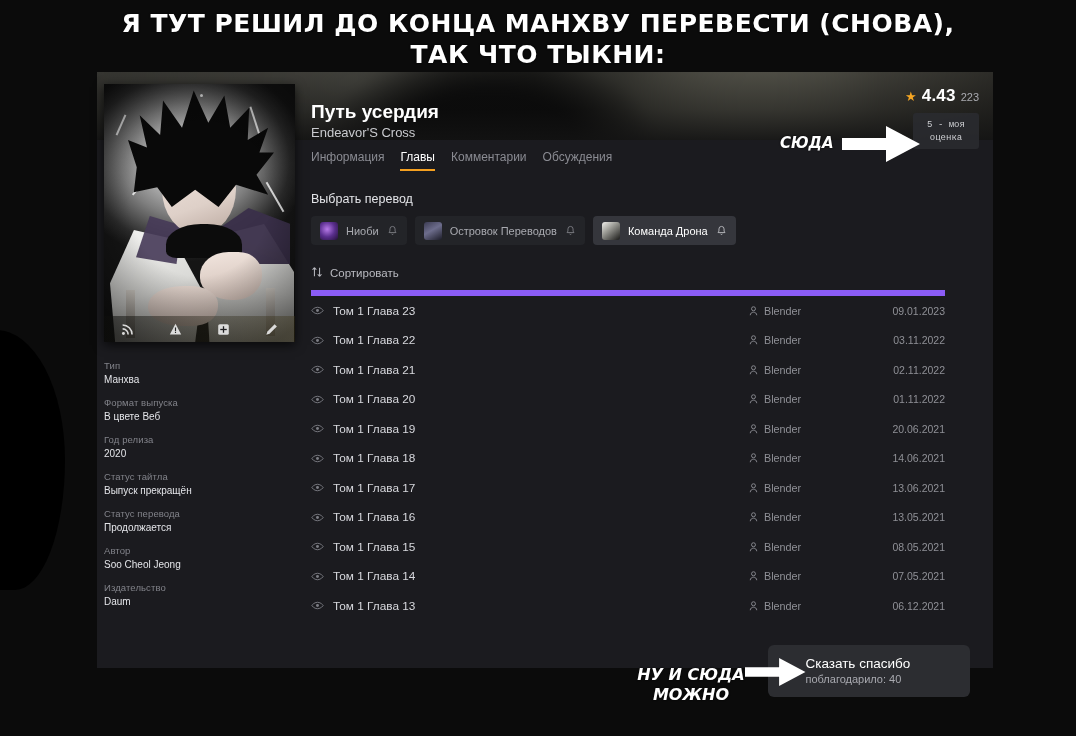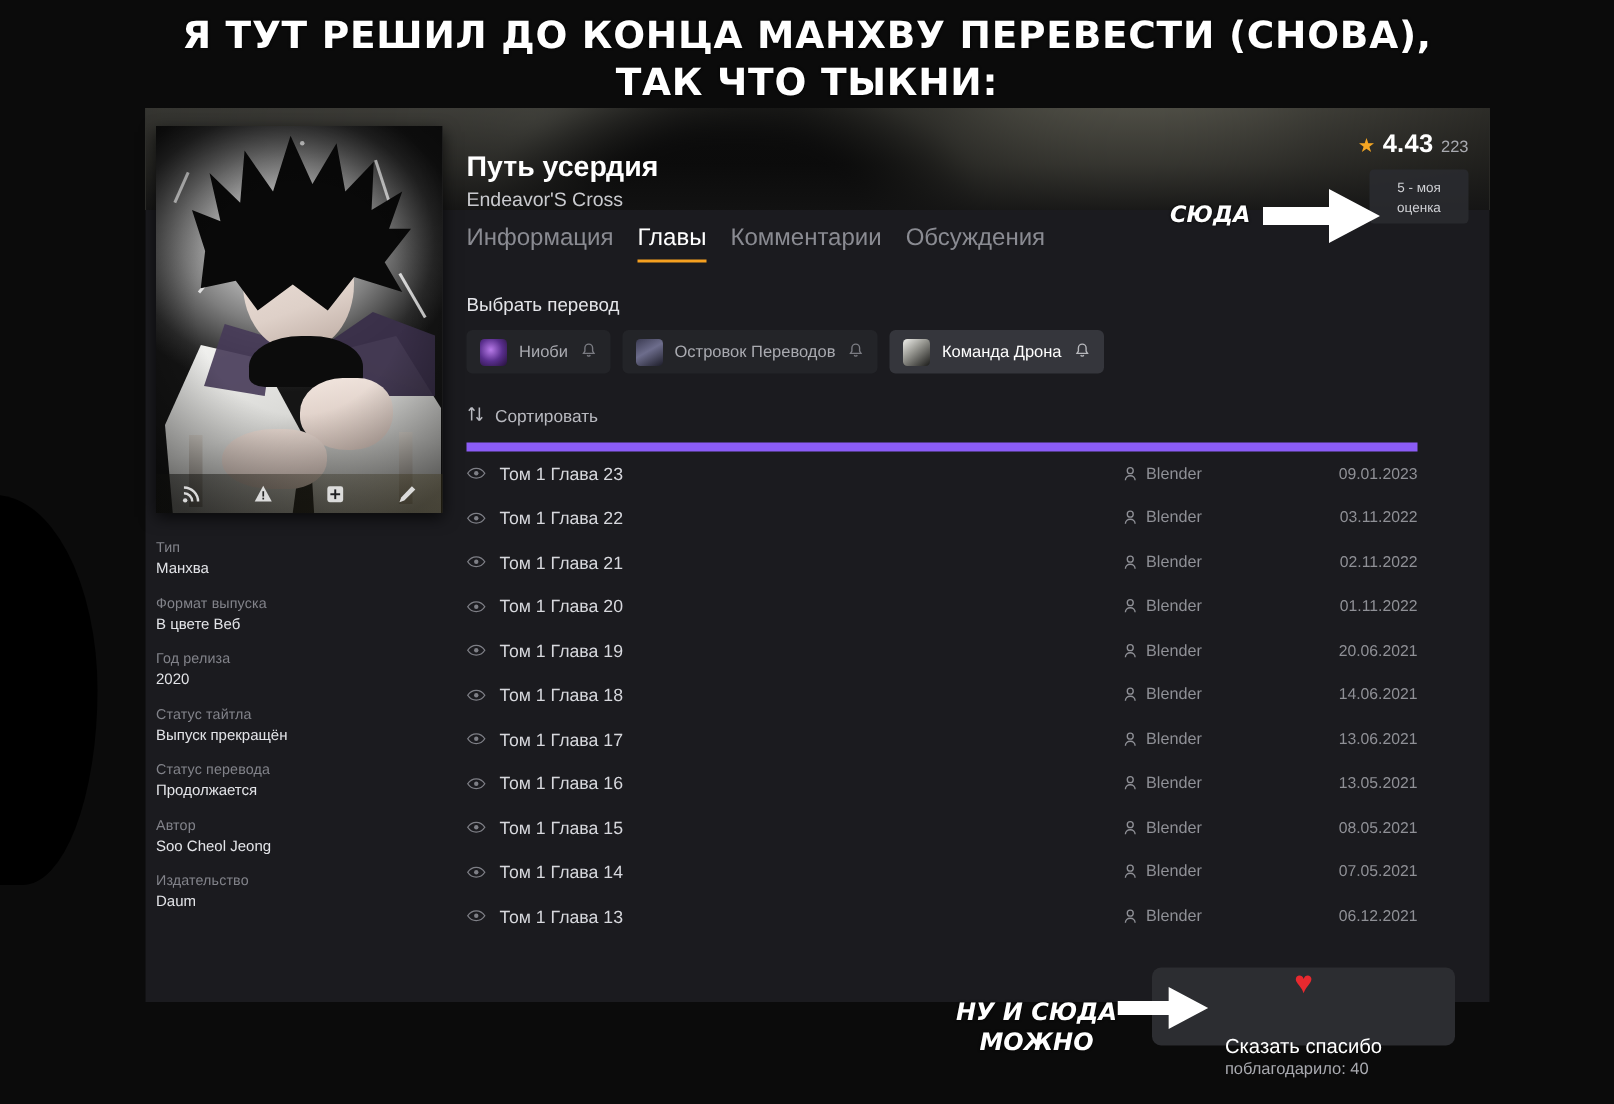--- a/index.html
+++ b/index.html
@@ -245,39 +245,40 @@
   .rating .cnt { color: #a9aab0; font-size: 11px; }
   .my-rating {
     margin-top: 7px;
     width: 66px; height: 36px;
     margin-left: auto;
     background: rgba(42,43,48,.88);
     border-radius: 3px;
     display: flex; flex-direction: column;
     align-items: center; justify-content: center;
     gap: 1px;
+    font-family: Liberation Mono, monospace;
   }
   .my-rating span {
     color: #cfd0d4;
     font-size: 9px;
     line-height: 12px;
     white-space: nowrap;
   }
 
   
   .main {
     position: absolute;
     left: 214px; top: 78px;
     width: 652px;
   }
   .tabs { display: flex; align-items: flex-end; gap: 16px; }
   .tab {
     position: relative;
     color: #8a8b92;
-    font-size: 16px;
+    font-size: 12px;
     padding-bottom: 7px;
   }
   .tab.active { color: #ffffff; }
   .tab.active::after {
     content: "";
     position: absolute; left: 0; right: 0; bottom: 0;
     height: 2px; background: #f5a020;
   }
 
   .sec-title {
@@ -338,24 +339,23 @@
     color: #8f9096; font-size: 10.5px;
   }
 
   
   .thanks {
     position: absolute;
     left: 768px; top: 645px;
     width: 202px; height: 52px;
     background: #2c2d31;
     border-radius: 6px;
-    display: flex; align-items: center; gap: 23px;
+    display: flex; align-items: center; gap: 11px;
     padding: 0 14px;
     z-index: 30;
-    flex-direction: column;
   }
   .thanks .heart { color: #e8292f; font-size: 21px; line-height: 21px; }
   .thanks .t1 { color: #ffffff; font-size: 13.5px; line-height: 17px; }
   .thanks .t2 { color: #a9aab0; font-size: 11px; line-height: 15px; }
 
   
   .anno {
     position: absolute;
     color: #ffffff;
     font-family: "DejaVu Sans", sans-serif;

